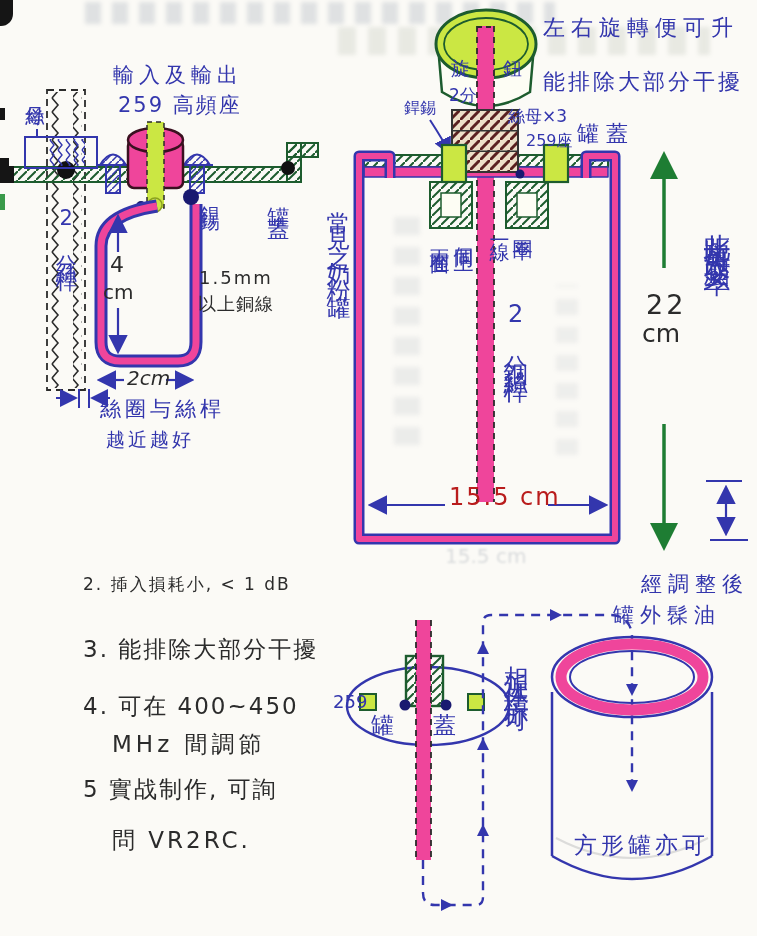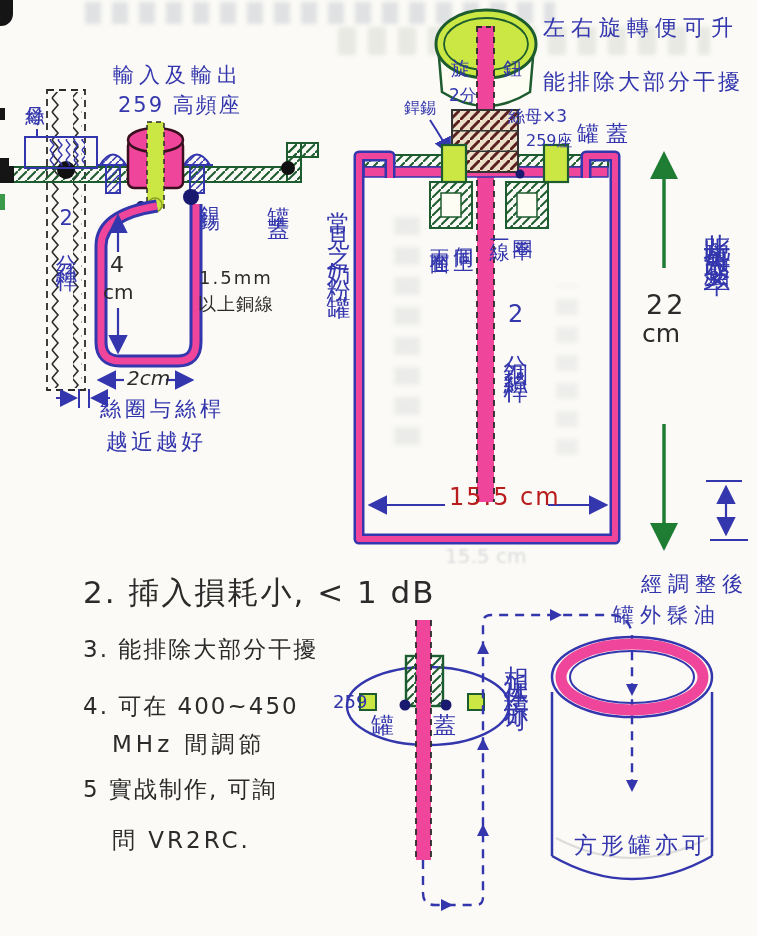--- a/index.html
+++ b/index.html
@@ -216,21 +216,21 @@
   <div class="lbl v" style="left:24px;top:92px;font-size:19px;">絲母</div>
   <div class="lbl v" style="left:54px;top:206px;font-size:21px;letter-spacing:8px;">2分絲桿</div>
   <div class="lbl v" style="left:198px;top:190px;font-size:20px;letter-spacing:6px;">銲錫</div>
   <div class="lbl v" style="left:266px;top:190px;font-size:22px;letter-spacing:10px;">罐蓋</div>
   <div class="lbl blk" style="left:110px;top:252px;font-size:22px;">4</div>
   <div class="lbl blk" style="left:103px;top:281px;font-size:20px;">cm</div>
   <div class="lbl blk" style="left:199px;top:268px;font-size:18px;letter-spacing:2px;">1.5mm</div>
   <div class="lbl blk" style="left:198px;top:294px;font-size:18px;letter-spacing:1px;">以上銅線</div>
   <div class="lbl blk" style="left:127px;top:367px;font-size:20px;font-style:italic;">2cm</div>
   <div class="lbl" style="left:100px;top:397px;font-size:21px;letter-spacing:4px;">絲圈与絲桿</div>
-  <div class="lbl" style="left:106px;top:429px;font-size:22px;letter-spacing:3px;">越近越好</div>
+  <div class="lbl" style="left:106px;top:429px;font-size:19px;letter-spacing:3px;">越近越好</div>
 
   <div class="lbl" style="left:451px;top:58px;font-size:19px;">旋</div>
   <div class="lbl" style="left:503px;top:58px;font-size:19px;">鈕</div>
   <div class="lbl" style="left:543px;top:15px;font-size:22px;letter-spacing:6px;">左右旋轉便可升</div>
   <div class="lbl" style="left:543px;top:69px;font-size:22px;letter-spacing:3px;">能排除大部分干擾</div>
   <div class="lbl" style="left:404px;top:99px;font-size:16px;">銲錫</div>
   <div class="lbl" style="left:449px;top:86px;font-size:17px;">2分</div>
   <div class="lbl" style="left:508px;top:91px;font-size:17px;margin-top:16px;">絲母×3</div>
   <div class="lbl" style="left:526px;top:132px;font-size:16px;">259座</div>
   <div class="lbl" style="left:577px;top:121px;font-size:22px;letter-spacing:7px;">罐蓋</div>
@@ -238,21 +238,21 @@
   <div class="lbl v" style="left:428px;top:234px;font-size:20px;letter-spacing:3px;">兩在面</div>
   <div class="lbl v" style="left:511px;top:224px;font-size:20px;letter-spacing:3px;">圈平</div>
   <div class="lbl v" style="left:488px;top:227px;font-size:20px;letter-spacing:3px;">線一</div>
   <div class="lbl v" style="left:324px;top:192px;font-size:24px;letter-spacing:17px;">常見之奶粉罐</div>
   <div class="lbl v" style="left:501px;top:300px;font-size:24px;letter-spacing:8px;">2分銅絲桿</div>
   <div class="lbl navy" style="left:449px;top:484px;font-size:24px;letter-spacing:2px;">15.5 cm</div>
   <div class="lbl blk" style="left:646px;top:289px;font-size:27px;letter-spacing:3px;">22</div>
   <div class="lbl blk" style="left:642px;top:320px;font-size:25px;">cm</div>
   <div class="lbl v" style="left:702px;top:212px;font-size:27px;letter-spacing:5px;">此距离可改变頻率</div>
 
-  <div class="lbl blk" style="left:83px;top:575px;font-size:31px;letter-spacing:2px;">
+  <div class="lbl blk" style="left:83px;top:575px;font-size:17px;letter-spacing:2px;">
     <span>2.</span> <span>揷入損耗小, &lt; 1 dB</span>
   </div>
   <div class="lbl blk" style="left:83px;top:636px;font-size:23px;letter-spacing:2px;">
     <span>3.</span> <span>能排除大部分干擾</span>
   </div>
   <div class="lbl blk" style="left:83px;top:693px;font-size:23px;letter-spacing:2px;">
     <span>4.</span> <span>可在 400~450</span>
   </div>
   <div class="lbl blk" style="left:112px;top:731px;font-size:23px;letter-spacing:4px;">MHz 間調節</div>
   <div class="lbl blk" style="left:83px;top:776px;font-size:23px;letter-spacing:2px;">

